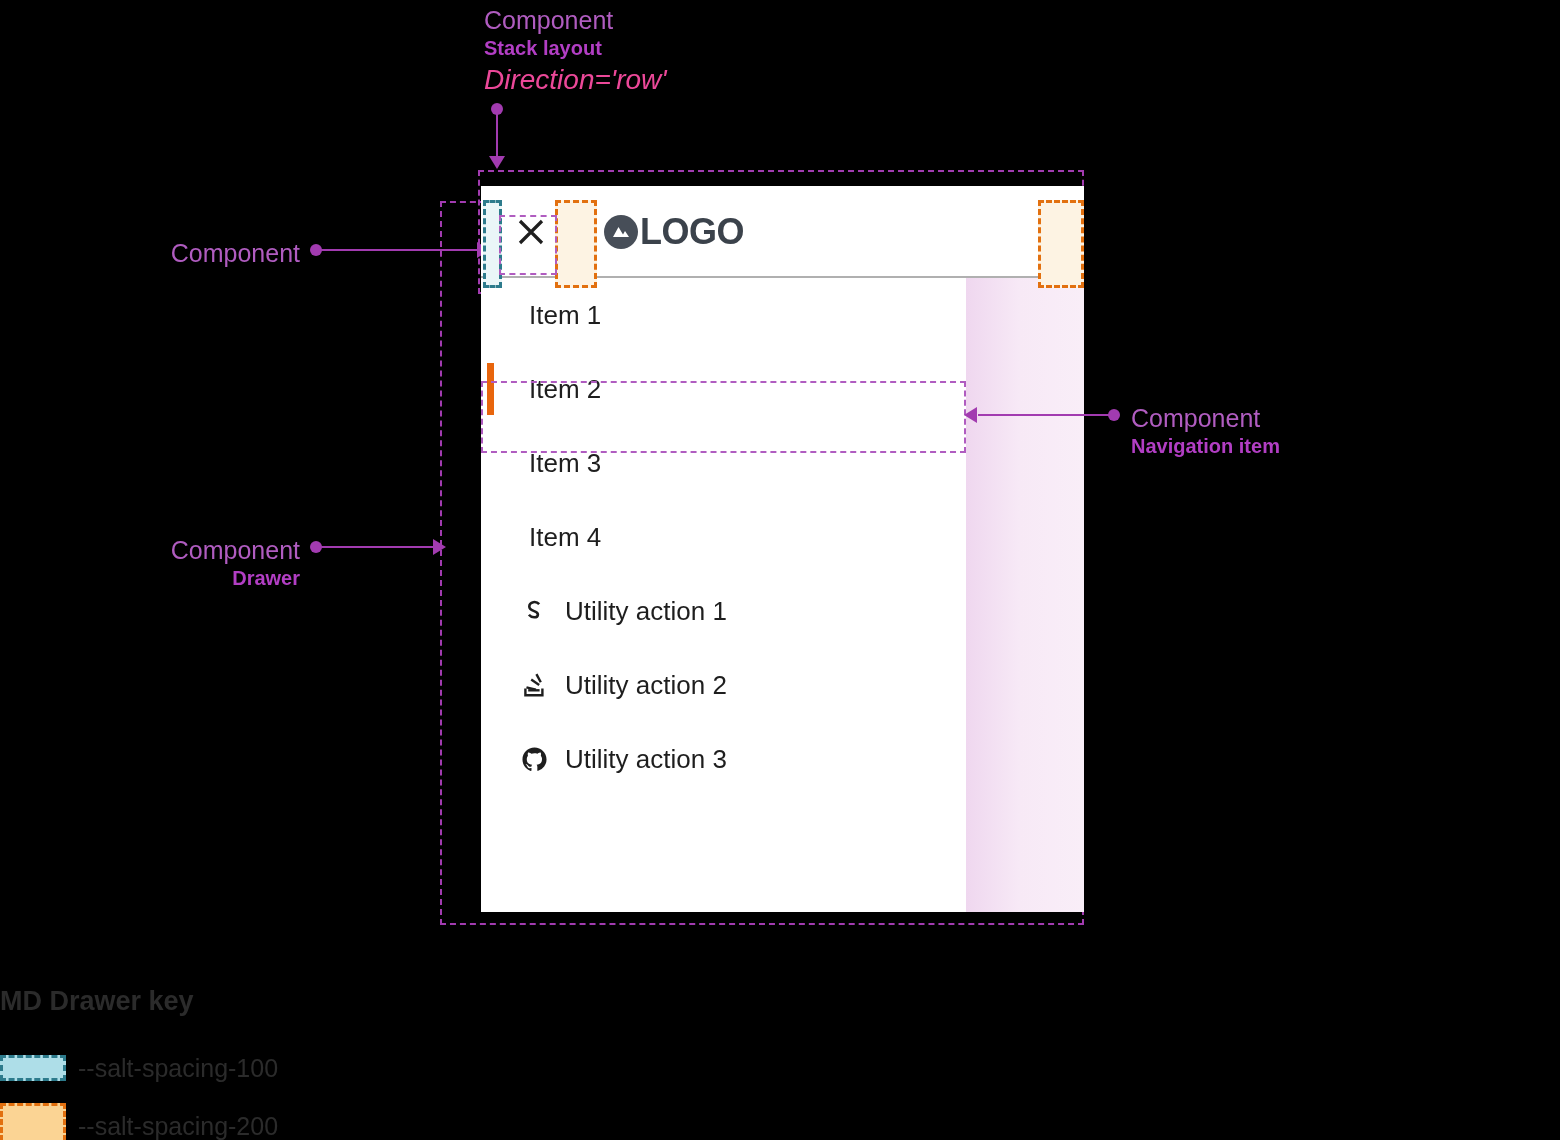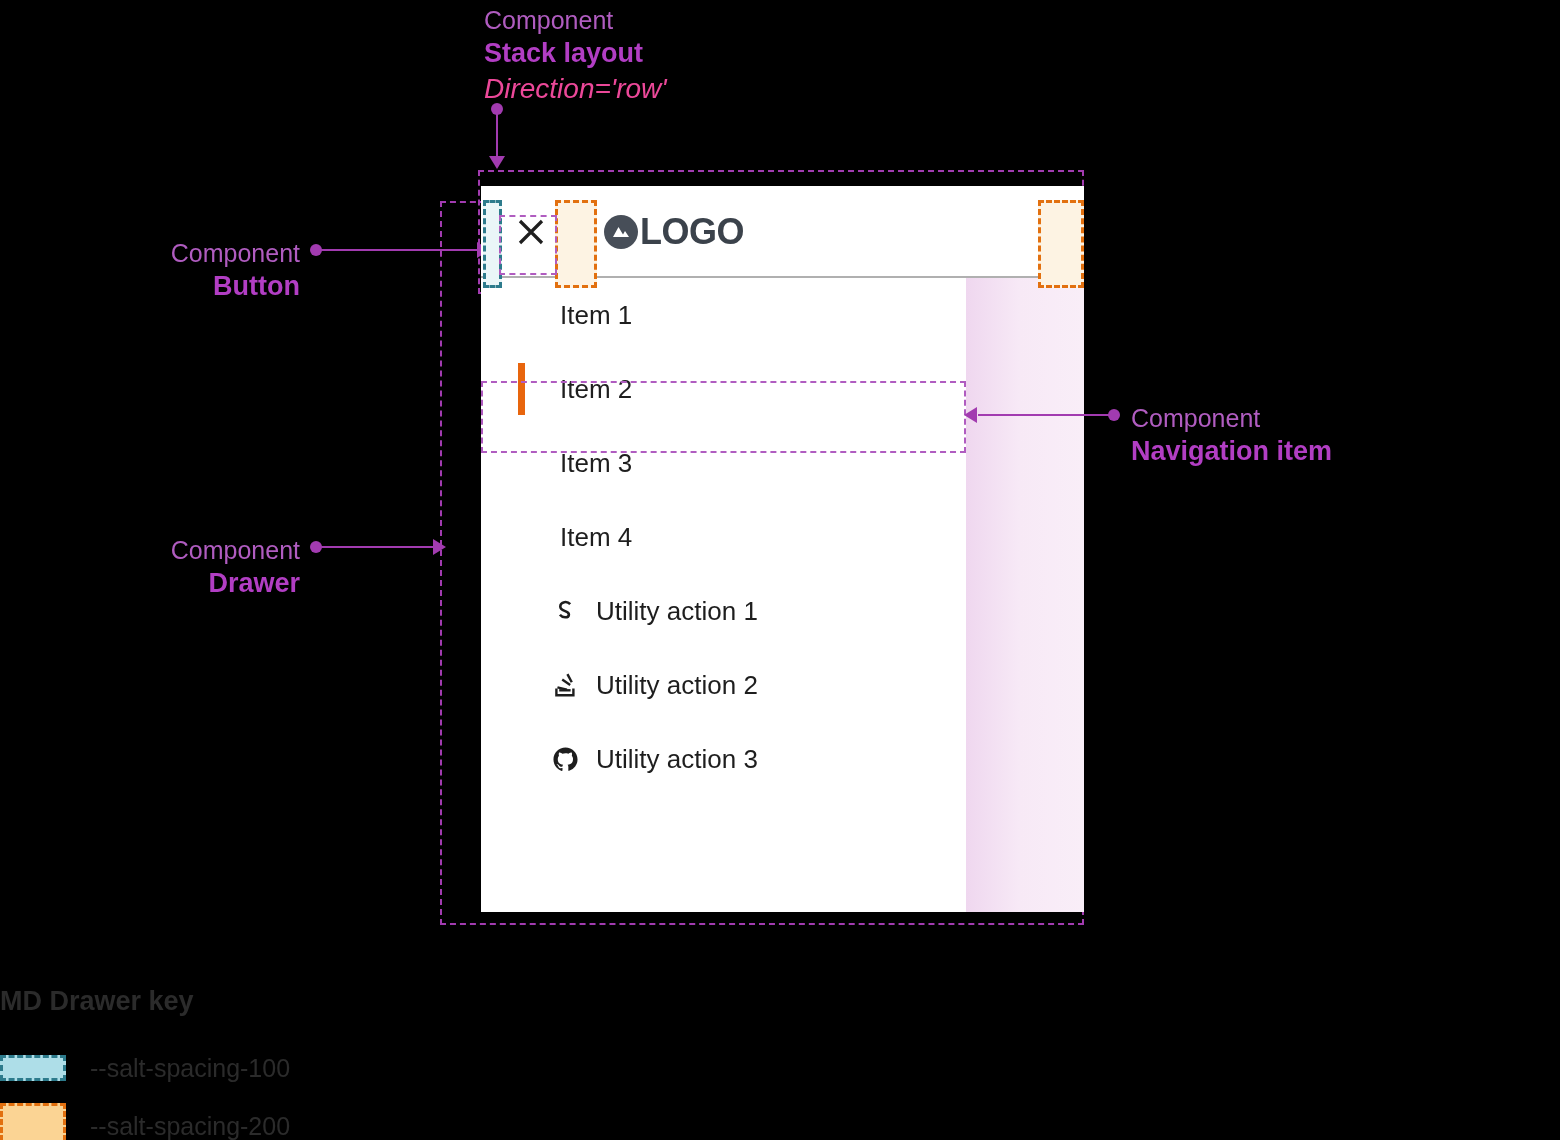--- a/index.html
+++ b/index.html
@@ -23,21 +23,21 @@
     line-height: 1.28;
     white-space: nowrap;
   }
   .anno .lbl-kind {
     font-size: 25px;
     font-weight: 400;
     color: #b05cc0;
     display: block;
   }
   .anno .lbl-name {
-    font-size: 27px;
+    font-size: 20px;
     font-weight: 700;
     color: #b23ec4;
     display: block;
   }
   .anno .lbl-prop {
     font-size: 28px;
     font-style: italic;
     font-weight: 400;
     color: #ec4899;
     display: block;
@@ -167,21 +167,20 @@
     color: #3b424b;
     line-height: 1;
   }
 
   
   #nav-list {
     position: absolute;
     left: 0;
     top: 92px;
     width: 584px;
-    padding-left: 31px;
   }
   .nav-item {
     position: relative;
     height: 74px;
     display: flex;
     align-items: center;
     cursor: pointer;
     box-sizing: border-box;
   }
   .nav-item .nav-label {
@@ -265,21 +264,21 @@
     background: #aedee8;
     border: 3px dashed #2d7b8c;
   }
   .key-swatch.c300 {
     background: #fbd494;
     border: 3px dashed #e2700f;
   }
   .key-label {
     font-size: 25px;
     color: #2b2b2b;
-    margin-left: 24px;
+    margin-left: 12px;
   }
 </style>
 </head>
 <body>
 
 <div class="anno left-aligned" style="left:484px; top:4px;">
   <span class="lbl-kind">Component</span>
   <span class="lbl-name">Stack layout</span>
   <span class="lbl-prop">Direction='row'</span>
 </div>
@@ -294,21 +293,20 @@
   <span class="lbl-name">Drawer</span>
 </div>
 <div class="leader-dot" style="left:310px; top:541px;"></div>
 <div class="leader-line-h" style="left:318px; top:546px; width:118px;"></div>
 <div class="arrow-right" style="left:433px; top:539px;"></div>
 
 <div class="dash-purple" style="left:440px; top:201px; width:644px; height:724px;"></div>
 
 <div class="anno right-aligned" style="left:0px; top:237px; width:300px;">
   <span class="lbl-kind">Component</span>
-  <span class="lbl-name">Button</span>
 </div>
 <div class="leader-dot" style="left:310px; top:244px;"></div>
 <div class="leader-line-h" style="left:318px; top:249px; width:162px;"></div>
 <div class="arrow-right" style="left:477px; top:242px;"></div>
 
 <div id="drawer-panel">
 
   <div id="drawer-header">
 
     <button id="close-button">

